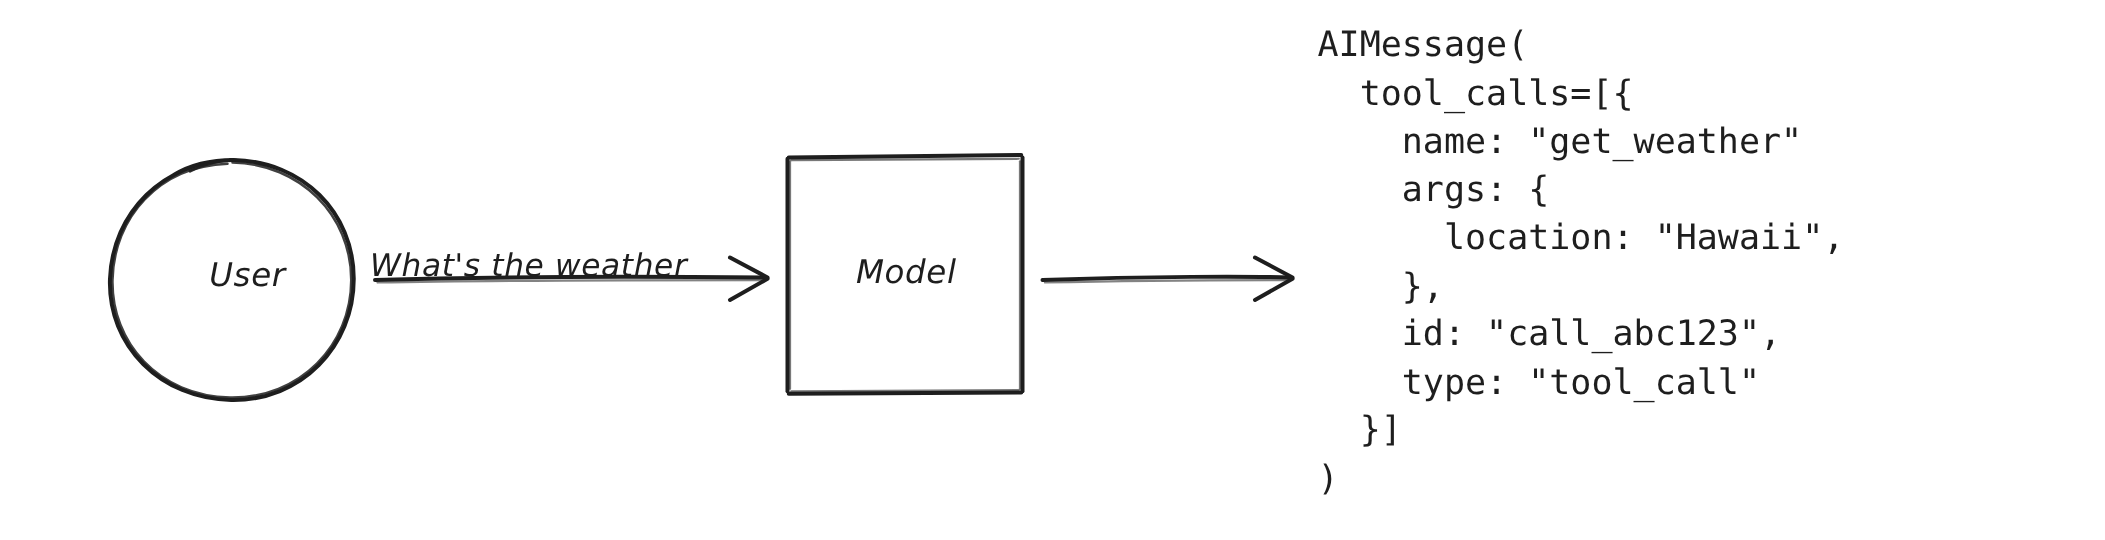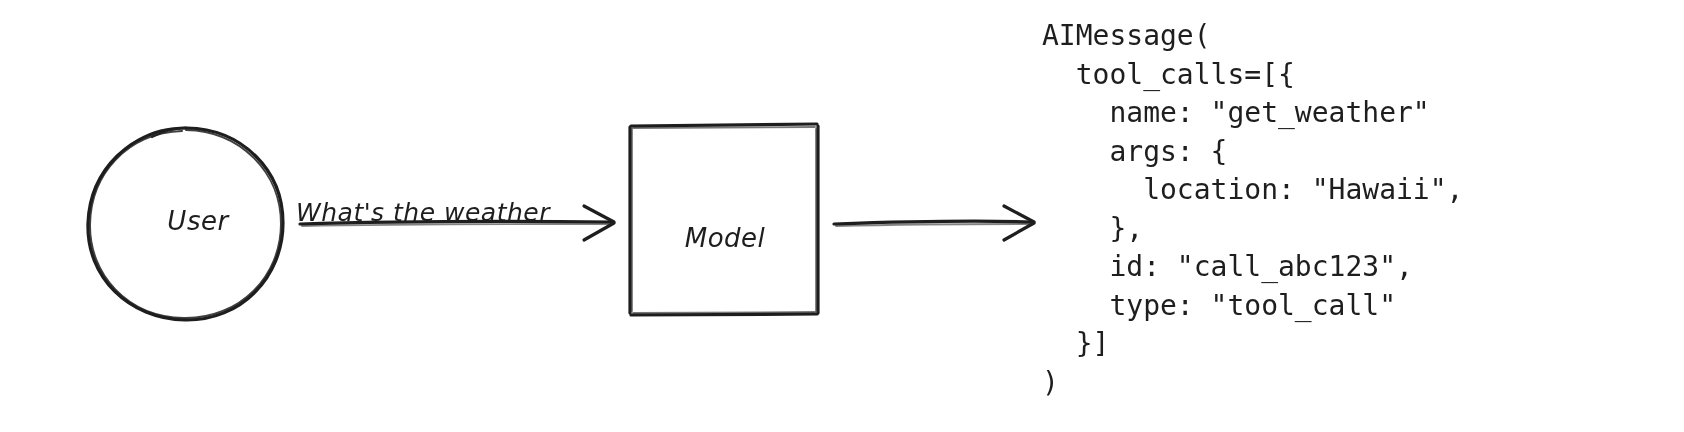--- a/index.html
+++ b/index.html
@@ -43,21 +43,20 @@
     padding-left: 12px;
   }
   #model-label {
     position: absolute;
     left: 630px;
     top: 203px;
     width: 190px;
     text-align: center;
     font-size: 26px;
     font-style: italic;
-    margin-top: 20px;
   }
   #edge-label {
     position: absolute;
     left: 296px;
     top: 118px;
     width: 312px;
     text-align: left;
     font-size: 25px;
     font-style: italic;
     line-height: 38px;
@@ -71,20 +70,21 @@
     font-size: 28px;
     line-height: 38.5px;
     color: #1e1e1e;
     white-space: pre;
     font-weight: 500;
     letter-spacing: 0px;
   }
   #code-block .code-line {
     display: block;
     white-space: pre;
+    margin-left: 12px;
   }
 </style>
 </head>
 <body>
 
 <div id="canvas">
 
   <svg class="layer" viewBox="0 0 1684 432" xmlns="http://www.w3.org/2000/svg" fill="none" stroke="#1e1e1e" stroke-width="3.2" stroke-linecap="round" stroke-linejoin="round">
 
     <g>

